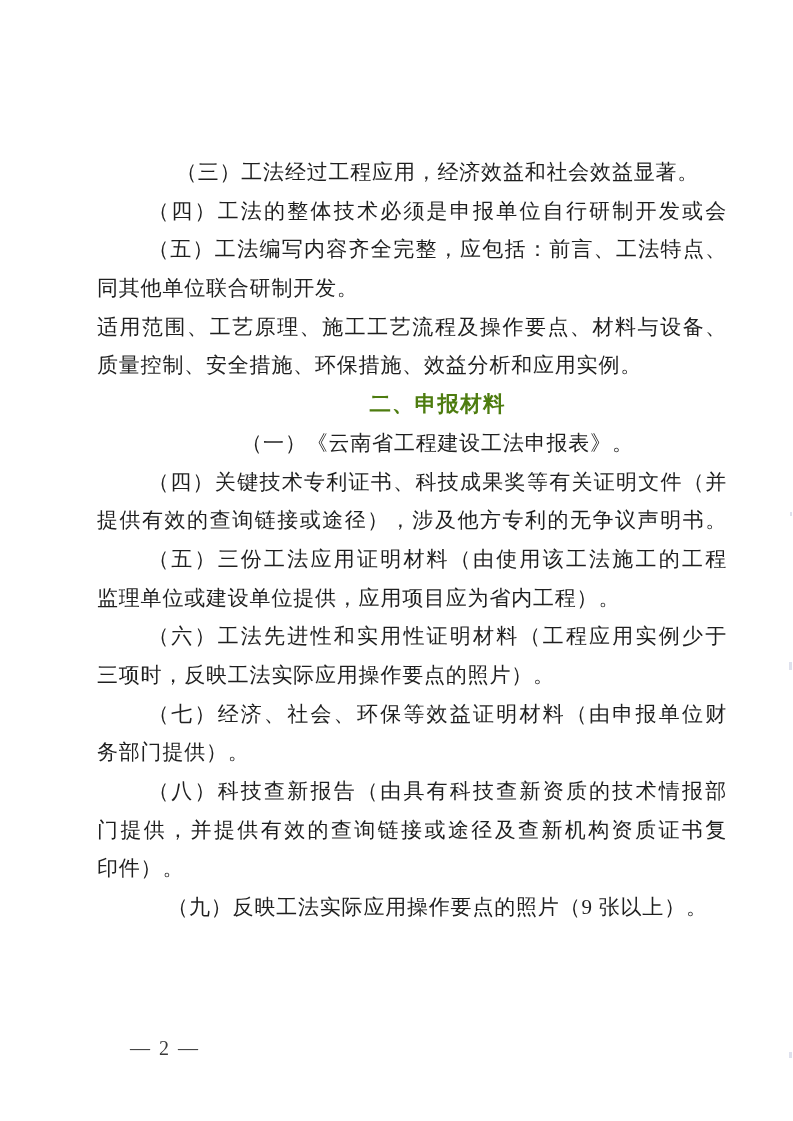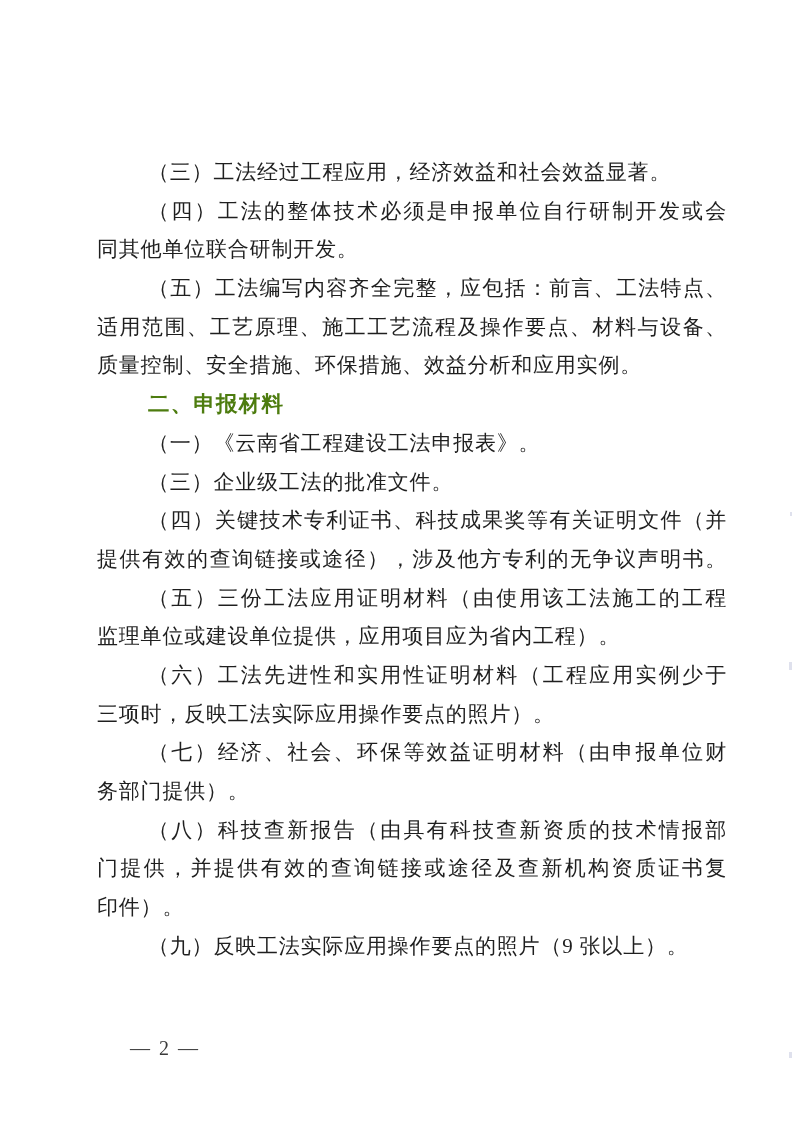--- a/index.html
+++ b/index.html
@@ -24,20 +24,21 @@
   .line {
     height: 38.7px;
     line-height: 38.7px;
     font-size: 21px;
     letter-spacing: 0.8px;
     color: #1f1f1f;
     white-space: nowrap;
   }
   .indent {
     padding-left: 51px;
+    text-align: center;
   }
   .fill {
     white-space: normal;
     text-align: justify;
     text-align-last: justify;
   }
   .heading {
     font-family: "Liberation Sans", "DejaVu Sans", sans-serif;
     font-weight: 700;
     font-size: 21.5px;
@@ -62,27 +63,26 @@
   }
 </style>
 </head>
 <body>
 
 <div class="page">
 
   <div class="content">
     <div class="line indent">（三）工法经过工程应用，经济效益和社会效益显著。</div>
     <div class="line indent fill">（四）工法的整体技术必须是申报单位自行研制开发或会</div>
+    <div class="line indent fill">（五）工法编写内容齐全完整，应包括：前言、工法特点、</div>
     <div class="line">同其他单位联合研制开发。</div>
-    <div class="line indent fill">（五）工法编写内容齐全完整，应包括：前言、工法特点、</div>
     <div class="line fill">适用范围、工艺原理、施工工艺流程及操作要点、材料与设备、</div>
     <div class="line">质量控制、安全措施、环保措施、效益分析和应用实例。</div>
     <div class="line indent heading">二、申报材料</div>
     <div class="line indent">（一）《云南省工程建设工法申报表》。</div>
-    <div class="line indent">（三）企业级工法的批准文件。</div>
     <div class="line indent fill">（四）关键技术专利证书、科技成果奖等有关证明文件（并</div>
     <div class="line fill">提供有效的查询链接或途径），涉及他方专利的无争议声明书。</div>
     <div class="line indent fill">（五）三份工法应用证明材料（由使用该工法施工的工程</div>
     <div class="line">监理单位或建设单位提供，应用项目应为省内工程）。</div>
     <div class="line indent fill">（六）工法先进性和实用性证明材料（工程应用实例少于</div>
     <div class="line">三项时，反映工法实际应用操作要点的照片）。</div>
     <div class="line indent fill">（七）经济、社会、环保等效益证明材料（由申报单位财</div>
     <div class="line">务部门提供）。</div>
     <div class="line indent fill">（八）科技查新报告（由具有科技查新资质的技术情报部</div>
     <div class="line fill">门提供，并提供有效的查询链接或途径及查新机构资质证书复</div>

